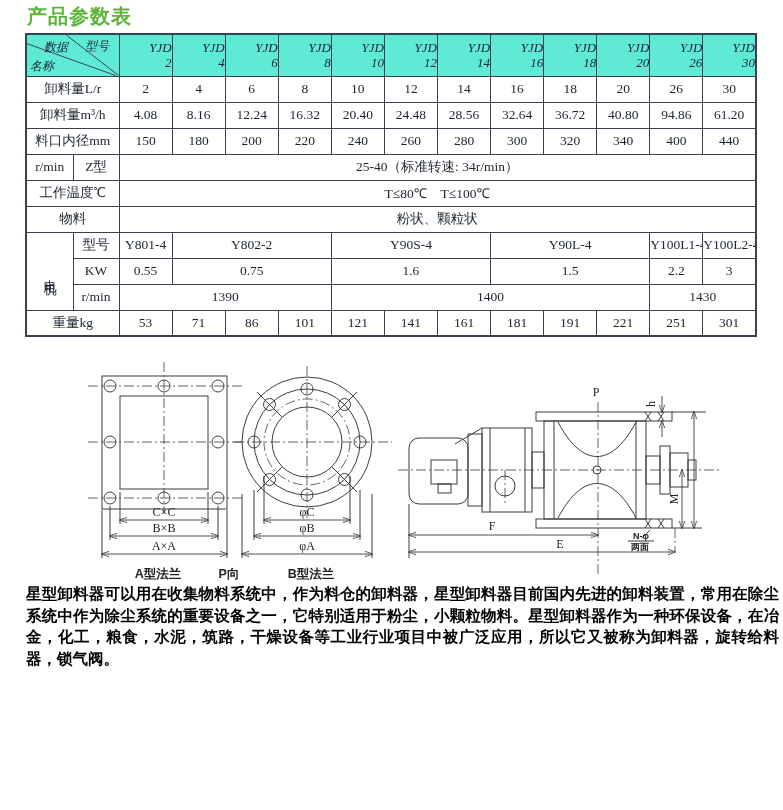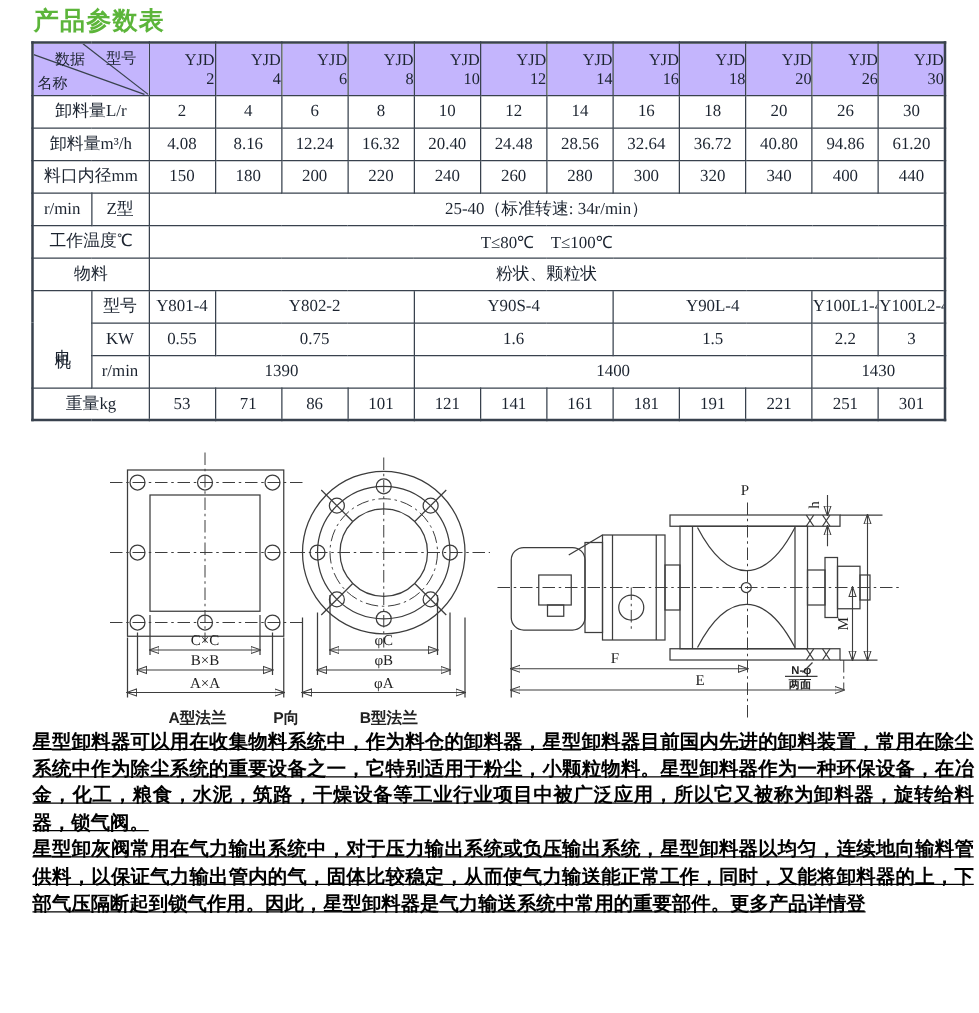--- a/index.html
+++ b/index.html
@@ -9,21 +9,21 @@
          color:#5cb53a;letter-spacing:1px;}
   
   table.params{position:absolute;left:25px;top:33px;width:732px;border-collapse:collapse;
                table-layout:fixed;font-family:"Liberation Serif",serif;color:#1c2430;
                border:2px solid #39424e;}
   table.params th,table.params td{border:1px solid #39424e;text-align:center;
                vertical-align:middle;padding:0;font-weight:normal;font-size:13.5px;
                overflow:hidden;white-space:nowrap;}
   table.params thead tr{height:42px;}
   table.params tbody tr{height:26px;}
-  thead th{background:#c4b5fd;}
+  thead th{background:#5eead4;font-style:italic;}
   .mc div{line-height:15px;font-size:13px;text-align:right;}
   .corner{position:relative;padding:0;}
   .corner svg{position:absolute;left:0;top:0;width:100%;height:100%;}
   .corner span{position:absolute;font-size:12px;color:#1c2430;}
   .c-data{left:17px;top:4px;}
   .c-model{left:58px;top:3px;}
   .c-name{left:3px;top:23px;}
   .lbl{font-size:13px;}
   .vtext{writing-mode:vertical-lr;text-orientation:upright;letter-spacing:3px;font-size:13px;}
   .small-model{font-size:11px;}
@@ -31,21 +31,21 @@
   .drawings{position:absolute;left:0;top:352px;}
   .drawings line,.drawings rect,.drawings circle,.drawings path,.drawings polyline{
       stroke:#3d3d3d;stroke-width:1;fill:none;}
   .drawings .cl{stroke-dasharray:10 3 2 3;stroke-width:0.8;}
   .drawings text{fill:#222;font-family:"Liberation Serif",serif;font-size:12px;stroke:none;}
   .drawings .cap{font-size:12.5px;font-weight:bold;font-family:"Liberation Sans",sans-serif;}
   .drawings .tiny{font-size:9px;font-weight:bold;font-family:"Liberation Sans",sans-serif;}
   .drawings .dim{stroke-width:0.9;}
   
   .paras{position:absolute;left:26px;top:583px;width:753px;font-size:15.5px;
-         font-weight:bold;line-height:21.6px;color:#000;text-align:justify;text-decoration:underline;}
+         font-weight:bold;line-height:21.6px;color:#000;text-align:justify;}
   .paras p{margin:0;}
 </style>
 </head>
 <body>
 
 <div class="page">
 
   <div class="title">产品参数表</div>
 
   <table class="params">
@@ -362,16 +362,15 @@
 
       <line x1="650" y1="178" x2="642" y2="186"></line>
       <line x1="628" y1="189" x2="654" y2="189"></line>
       <text class="tiny" x="641" y="187" text-anchor="middle">N-φ</text>
       <text class="tiny" x="640" y="198" text-anchor="middle">两面</text>
     </g>
   </svg>
 
   <div class="paras">
     <p>星型卸料器可以用在收集物料系统中，作为料仓的卸料器，星型卸料器目前国内先进的卸料装置，常用在除尘系统中作为除尘系统的重要设备之一，它特别适用于粉尘，小颗粒物料。星型卸料器作为一种环保设备，在冶金，化工，粮食，水泥，筑路，干燥设备等工业行业项目中被广泛应用，所以它又被称为卸料器，旋转给料器，锁气阀。</p>
-    <p>星型卸灰阀常用在气力输出系统中，对于压力输出系统或负压输出系统，星型卸料器以均匀，连续地向输料管供料，以保证气力输出管内的气，固体比较稳定，从而使气力输送能正常工作，同时，又能将卸料器的上，下部气压隔断起到锁气作用。因此，星型卸料器是气力输送系统中常用的重要部件。更多产品详情登</p>
   </div>
 
 </div>
 
 </body></html>

